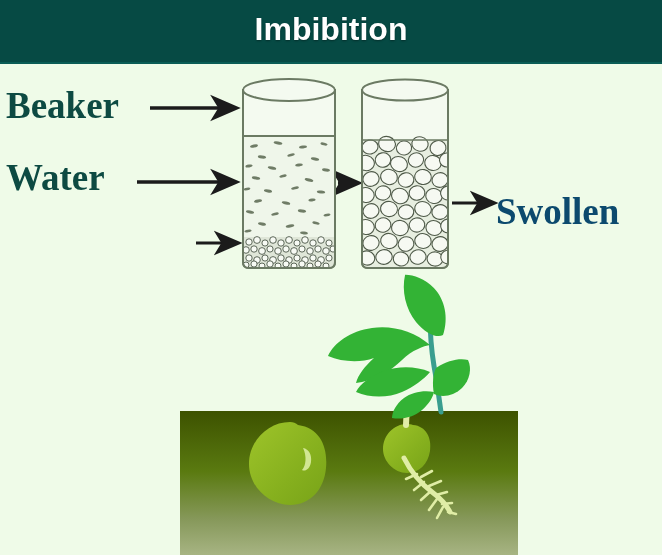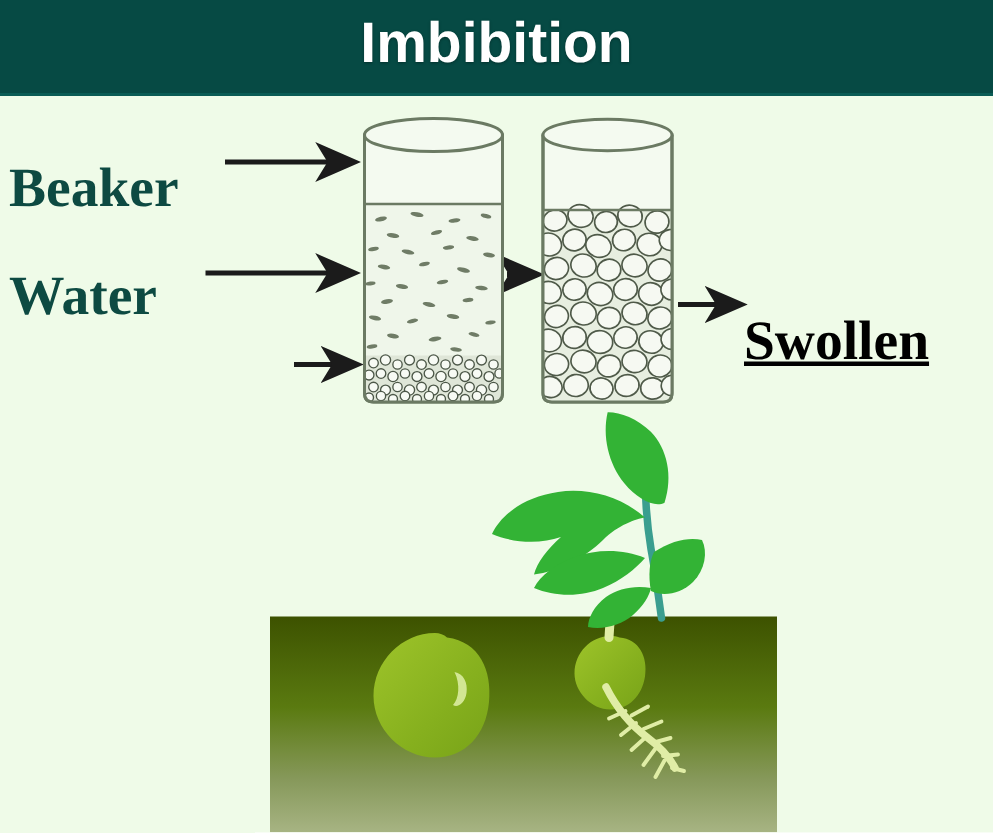--- a/index.html
+++ b/index.html
@@ -25,50 +25,48 @@
     border-bottom: 2px solid #0a5c55;
   }
   #title {
     position: absolute;
     left: 0; top: 6px;
     width: 662px;
     text-align: center;
     color: #ffffff;
     font-family: "Liberation Sans", "DejaVu Sans", sans-serif;
     font-weight: bold;
-    font-size: 38px;
+    font-size: 32px;
     letter-spacing: 0px;
     line-height: 46px;
     text-shadow: 0 1px 2px rgba(0,0,0,0.35);
   }
   
   .label-text {
     position: absolute;
     color: #0d4a42;
     font-family: "Liberation Serif", "DejaVu Serif", serif;
     font-weight: bold;
     font-size: 37px;
     line-height: 40px;
     white-space: nowrap;
-    margin-top: 20px;
   }
   #label-beaker { left: 6px;  top: 86px; }
   #label-water  { left: 6px;  top: 158px; }
   #label-dryseeds { left: 6px; top: 214px; }
   #label-swollen {
     position: absolute;
     left: 496px;
-    top: 206px;
+    top: 190px;
     width: 164px;
-    color: #000000;
+    color: #0c4a6e;
     font-family: "Liberation Serif", "DejaVu Serif", serif;
     font-weight: bold;
     font-size: 37px;
     line-height: 44px;
-    text-decoration: underline;
   }
   
   #scene {
     position: absolute;
     left: 0; top: 0;
     width: 662px;
     height: 555px;
   }
 </style>
 </head>

